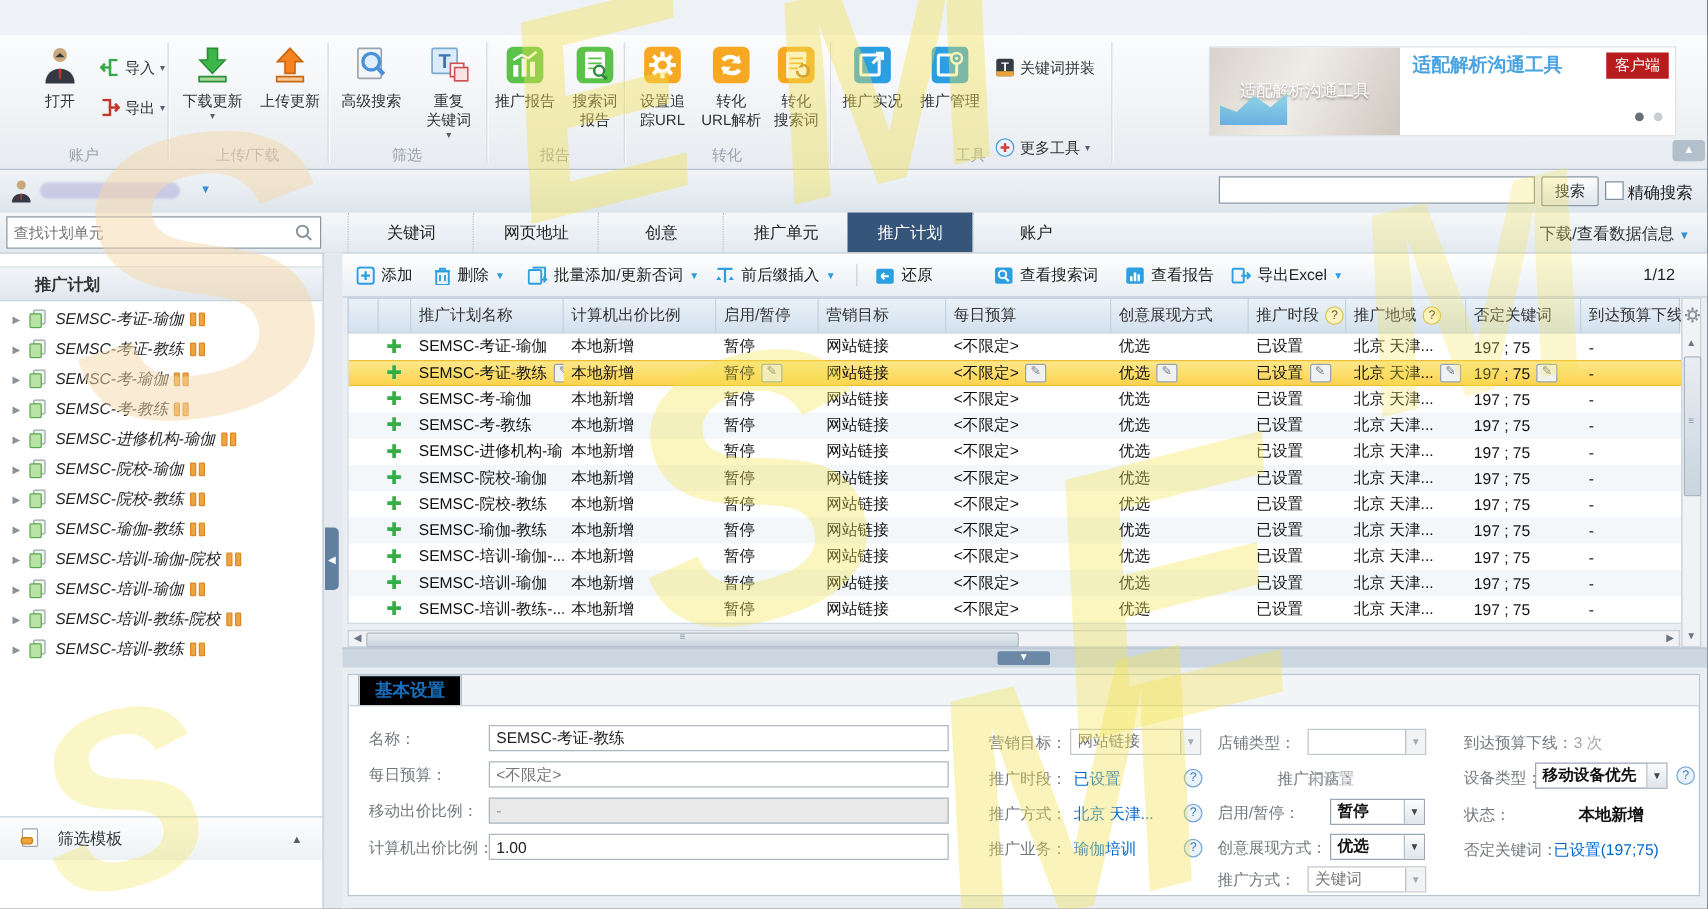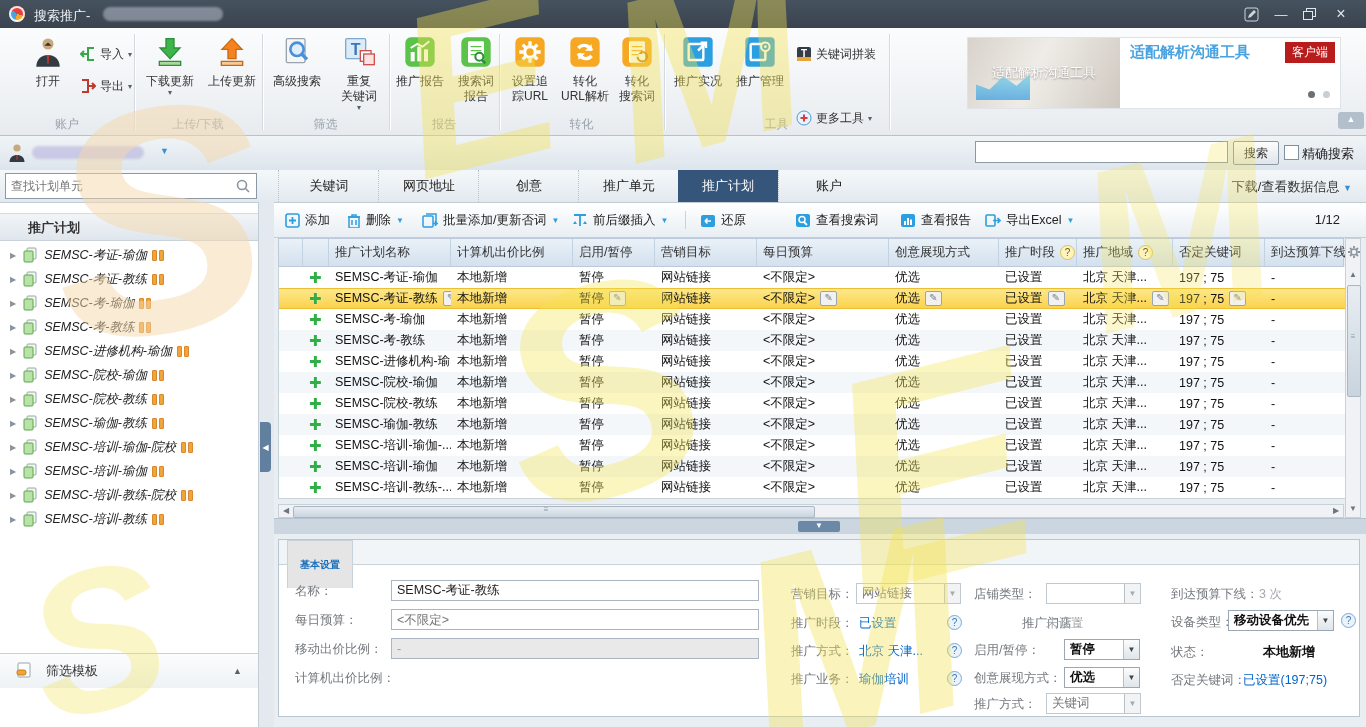--- a/index.html
+++ b/index.html
@@ -101,22 +101,22 @@
   .vscroll{position:absolute;left:1071px;top:35px;width:16px;height:280px;background:#f0f2f5;border:1px solid #c8d0d8;box-sizing:border-box;}
   .hscroll{position:absolute;left:4px;top:301px;width:1066px;height:14px;background:#f0f2f5;border:1px solid #c8d0d8;box-sizing:border-box;}
   .thumb{position:absolute;background:linear-gradient(#e8edf2,#c9d4de);border:1px solid #aab7c2;border-radius:2px;}
   .sarrow{position:absolute;color:#6a7684;font-size:8px;line-height:12px;text-align:center;}
   .hsplit{position:absolute;left:0;top:315px;width:100%;height:15px;background:#ccd6e0;border-top:1px solid #b5c2cf;}
   .hhandle{position:absolute;left:524px;top:2px;width:42px;height:11px;background:#6b89a6;border-radius:2px;
            color:#fff;font-size:8px;text-align:center;line-height:10px;}
   
   .detail{position:absolute;left:4px;top:336px;width:1082px;height:178px;background:#fff;border:1px solid #b9c6d2;box-sizing:border-box;}
   .dstrip{position:absolute;left:0;top:0;width:100%;height:24px;background:#f2f5f7;border-bottom:1px solid #c8d2da;}
-  .dtab{position:absolute;left:8px;top:0;height:23px;padding:12px 12px;background:#e5e5e5;border:1px solid #c8d2da;border-bottom:none;
-        font-size:10px;font-weight:bold;color:#1a6fbd;line-height:23px;}
+  .dtab{position:absolute;left:8px;top:0;height:23px;padding:0 12px;background:#000000;border:1px solid #c8d2da;border-bottom:none;
+        font-size:14px;font-weight:bold;color:#1a6fbd;line-height:23px;}
   .dlabel{position:absolute;font-size:12.5px;color:#74787d;white-space:nowrap;}
   .dinput{position:absolute;height:21px;border:1px solid #abb6c0;background:#fff;font-size:12.5px;padding:0 5px;box-sizing:border-box;color:#222;}
   .dinput:disabled{background:#e9e9e9;color:#9a9a9a;}
   .dd{position:absolute;height:21px;border:1px solid #9aa7b4;background:#fff;display:flex;align-items:center;box-sizing:border-box;font-size:12.5px;}
   .dd .ddv{flex:1;padding-left:5px;font-weight:bold;color:#111;white-space:nowrap;overflow:hidden;}
   .dd .dda{width:15px;text-align:center;font-size:8px;color:#444;background:linear-gradient(#fbfcfd,#dfe5ea);border-left:1px solid #b6c0ca;align-self:stretch;display:flex;align-items:center;justify-content:center;}
   .dd.dis{border-color:#c0c8d0;}
   .dd.dis .ddv{font-weight:normal;color:#777;}
   .dd.dis .dda{color:#aaa;background:#f1f3f5;}
   .dlink{position:absolute;font-size:12.5px;color:#0066cc;white-space:nowrap;}
@@ -132,39 +132,20 @@
 
   <span class="wm" style="left:50px;top:60px;font-size:320px;color:rgba(246,216,170,.5);transform:rotate(-8deg);">S</span>
   <span class="wm" style="left:400px;top:-30px;font-size:230px;color:rgba(243,226,80,.40);transform:rotate(-14deg);">E</span>
   <span class="wm" style="left:610px;top:-50px;font-size:230px;color:rgba(243,226,80,.40);transform:rotate(-14deg);">M</span>
   <span class="wm" style="left:500px;top:240px;font-size:300px;color:rgba(243,226,80,.36);transform:rotate(-14deg);">S</span>
   <span class="wm" style="left:830px;top:320px;font-size:300px;color:rgba(243,226,80,.36);transform:rotate(-14deg);">E</span>
   <span class="wm" style="left:740px;top:500px;font-size:270px;color:rgba(243,226,80,.38);transform:rotate(-14deg);">M</span>
   <span class="wm" style="left:30px;top:540px;font-size:200px;color:rgba(243,226,80,.32);transform:rotate(-14deg);">S</span>
   <span class="wm" style="left:1080px;top:120px;font-size:230px;color:rgba(243,226,80,.28);transform:rotate(-14deg);">M</span>
 
-  <div class="titlebar">
-    <span class="applogo"></span>
-    <span class="apptitle">搜索推广-</span>
-    <span class="blurname" style="left:103px;top:7px;width:120px;height:14px;"></span>
-    <span class="tbtn" style="right:102px;">
-        <svg width="15" height="15" viewBox="0 0 15 15">
-          <rect x="1" y="1" width="13" height="13" rx="2" fill="none" stroke="#cfd7de"></rect>
-          <path d="M4 11l1-3 5-5 2 2-5 5z" fill="#cfd7de"></path>
-        </svg>
-      </span>
-    <span class="tbtn" style="right:72px;">—</span>
-    <span class="tbtn" style="right:44px;">
-        <svg width="13" height="12" viewBox="0 0 13 12">
-          <rect x="3.5" y="0.5" width="9" height="8" fill="none" stroke="#dfe6ec"></rect>
-          <rect x="0.5" y="3.5" width="9" height="8" fill="#39444f" stroke="#dfe6ec"></rect>
-        </svg>
-      </span>
-    <span class="tbtn" style="right:12px;font-size:16px;">×</span>
-  </div>
 
   <div class="ribbon">
     <div class="rsep" style="left:134px;"></div>
     <div class="rsep" style="left:262px;"></div>
     <div class="rsep" style="left:389px;"></div>
     <div class="rsep" style="left:499px;"></div>
     <div class="rsep" style="left:664px;"></div>
     <div class="rsep" style="left:889px;"></div>
 
     <div class="rbtn" style="left:18px;width:60px;">
@@ -1092,20 +1073,21 @@
       <div class="dstrip"></div>
       <div class="dtab">基本设置</div>
 
       <span class="dlabel" style="left:16px;top:43px;">名称：</span>
       <input class="dinput" style="left: 112px; top: 40px; width: 368px;" value="SEMSC-考证-教练">
       <span class="dlabel" style="left:16px;top:72px;">每日预算：</span>
       <input class="dinput" style="left: 112px; top: 69px; width: 368px; color: rgb(164, 168, 173);" placeholder="&lt;不限定&gt;">
       <span class="dlabel" style="left:16px;top:101px;">移动出价比例：</span>
       <input class="dinput" style="left: 112px; top: 98px; width: 368px;" disabled="" value="-">
       <span class="dlabel" style="left:16px;top:130px;">计算机出价比例：</span>
+      <input class="dinput" style="left: 112px; top: 127px; width: 368px;" value="1.00">
 
       <span class="dlabel" style="left:512px;top:46px;">营销目标：</span>
       <div class="dd dis" style="left:577px;top:43px;width:105px;">
           <span class="ddv">网站链接</span>
           <span class="dda">▼</span>
         </div>
       <span class="dlabel" style="left:512px;top:75px;">推广时段：</span>
       <span class="dlink" style="left:580px;top:75px;">已设置</span>
       <span class="qb abs" style="left:668px;top:75px;">?</span>
       <span class="dlabel" style="left:512px;top:103px;">推广方式：</span>

